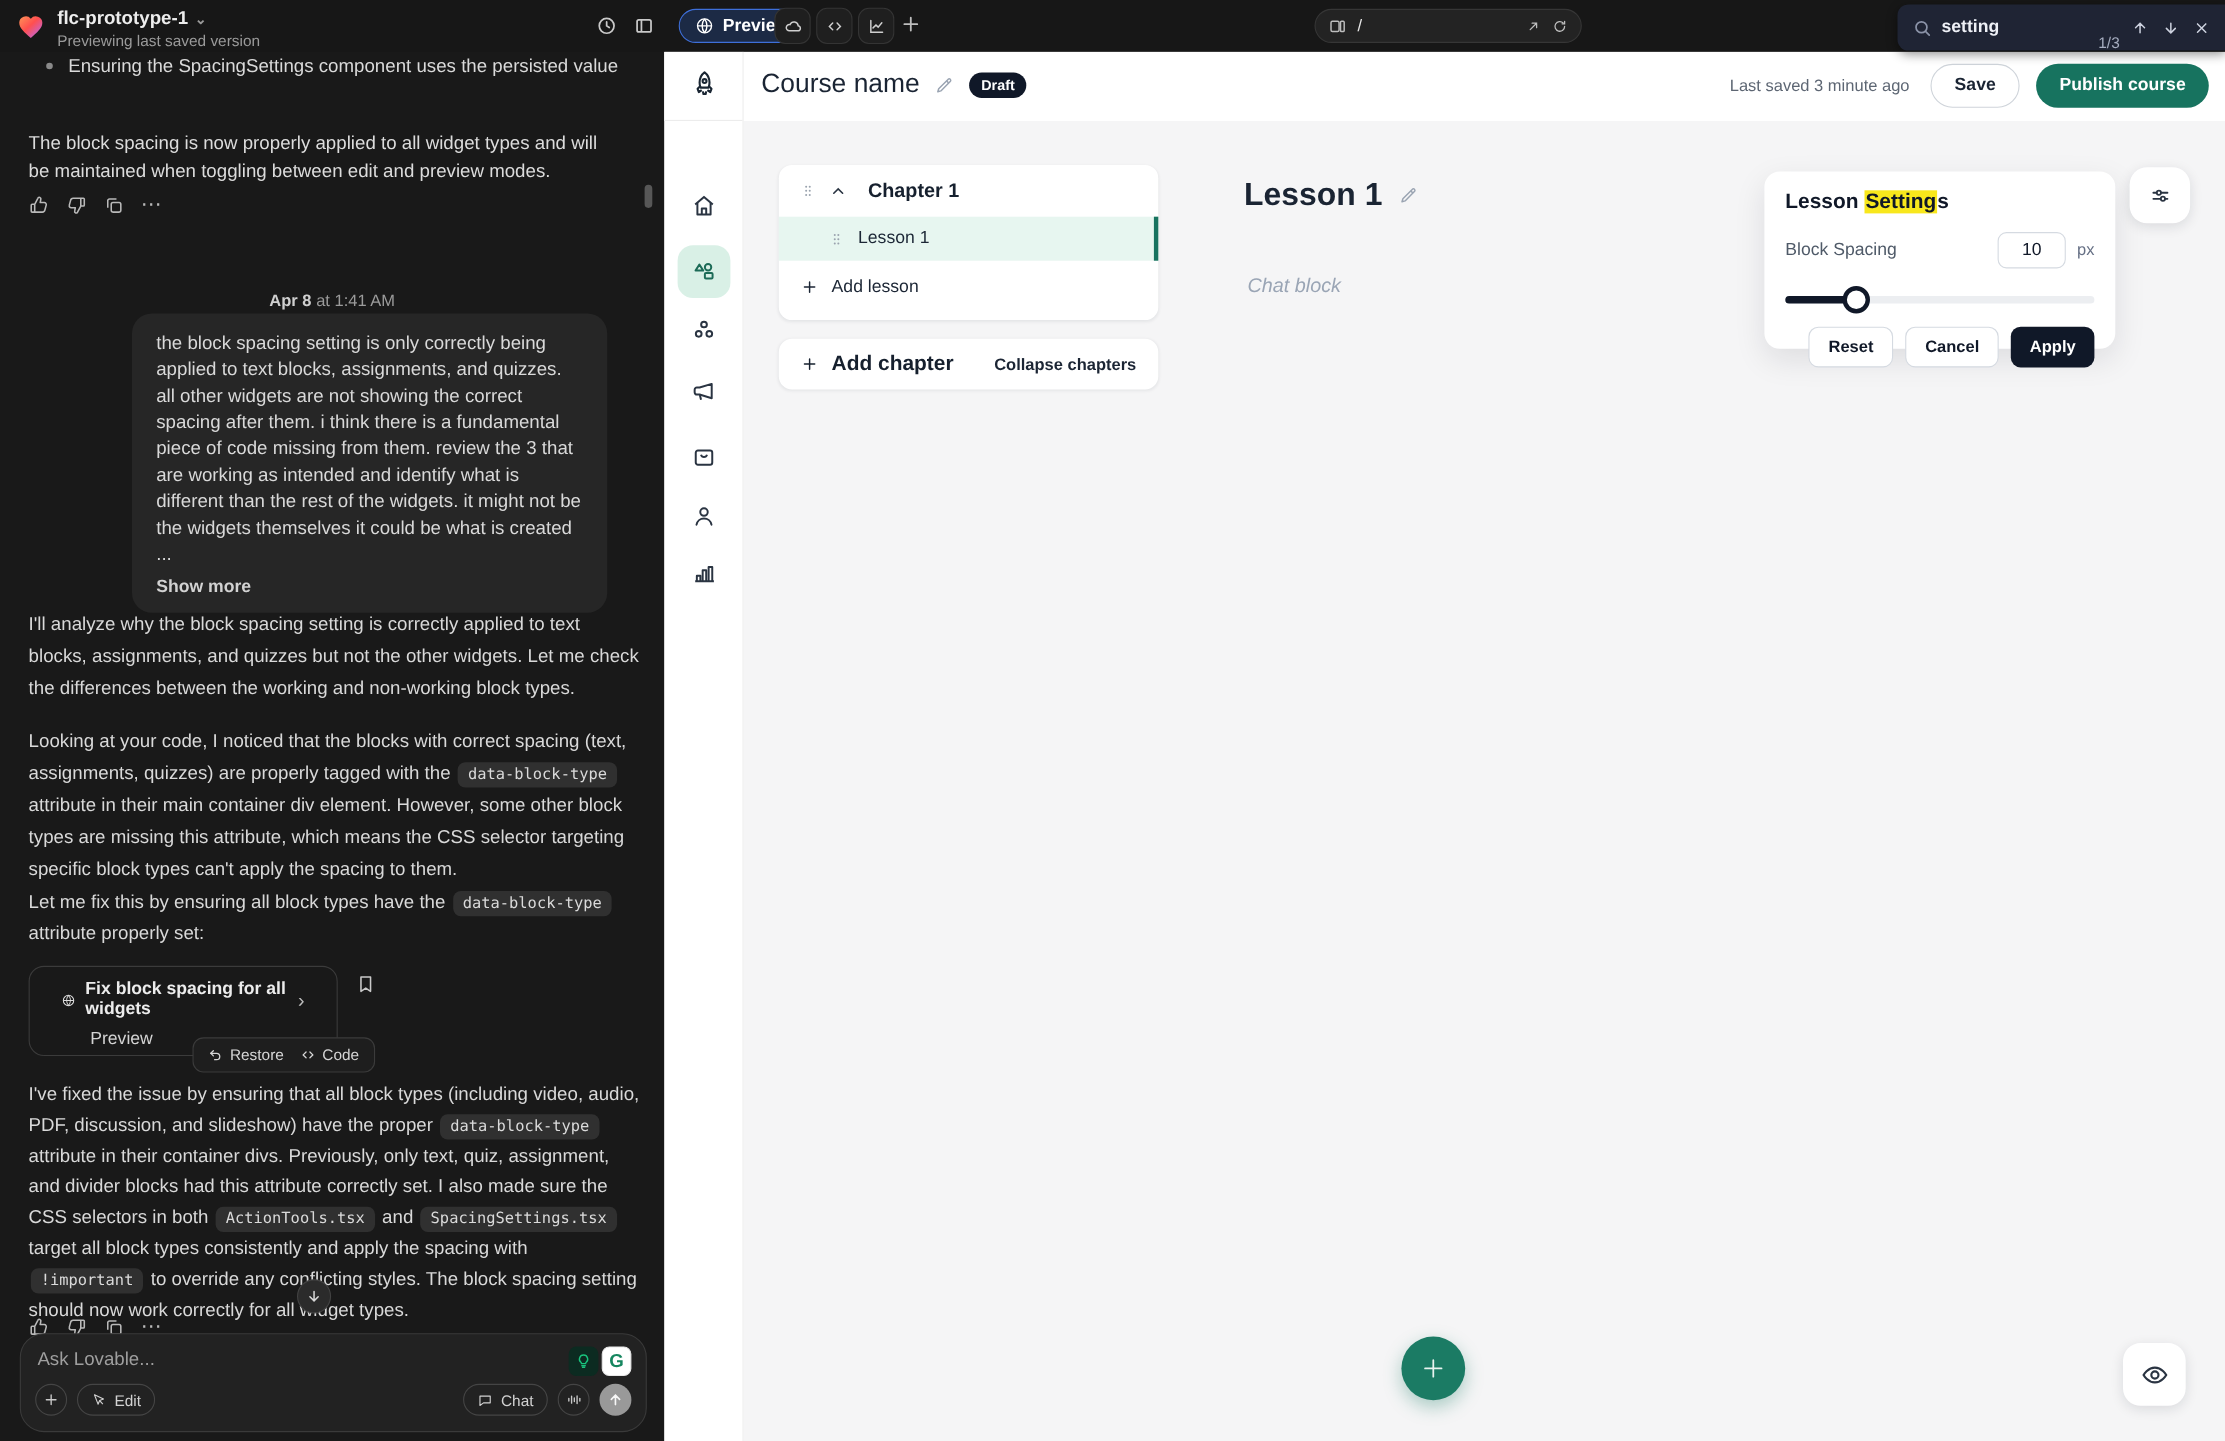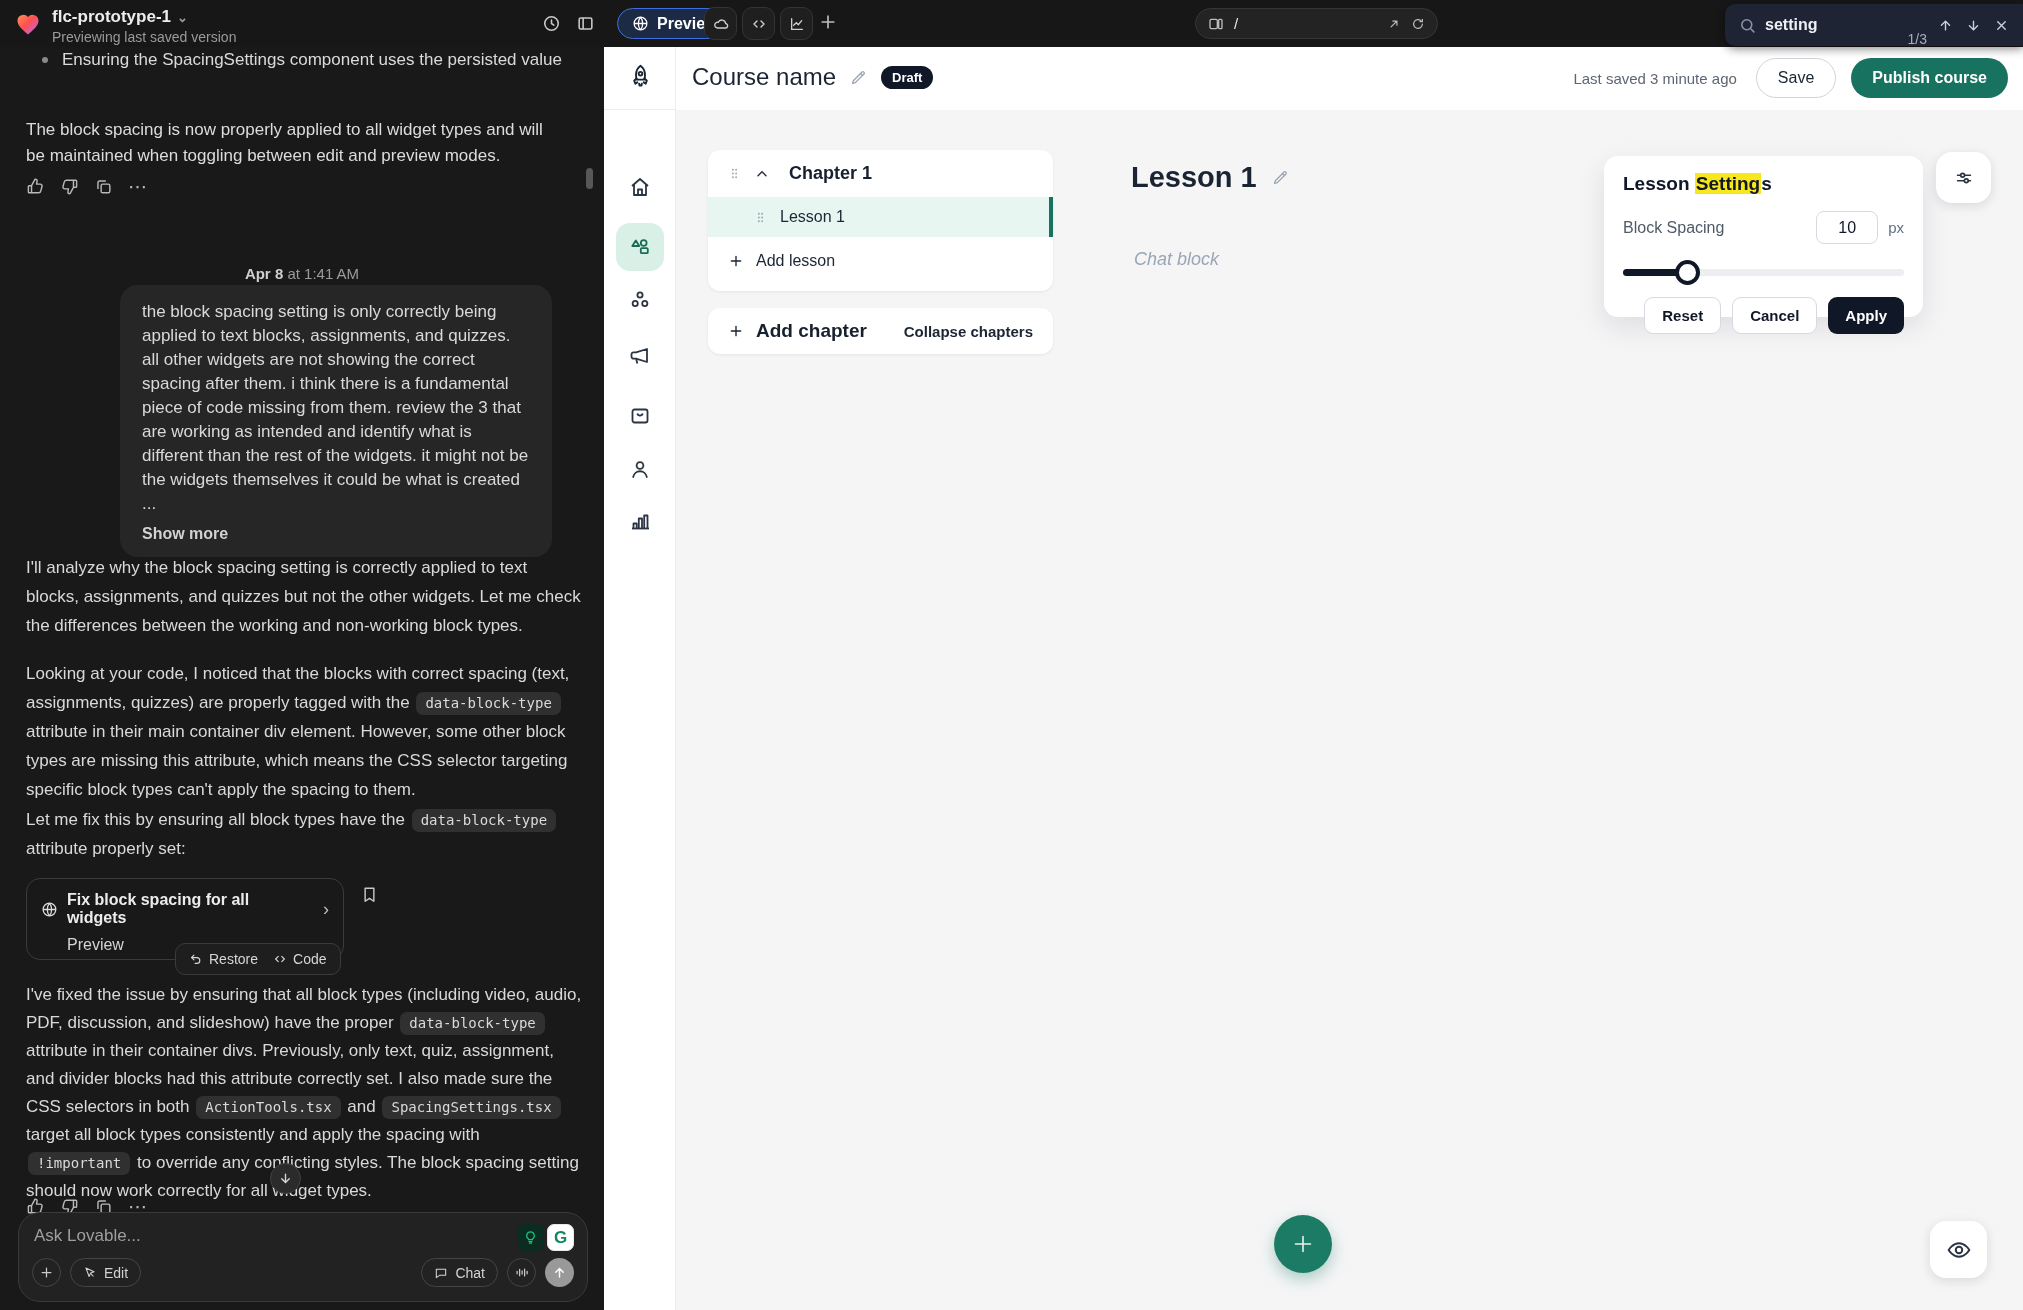--- a/index.html
+++ b/index.html
@@ -62,22 +62,22 @@
     padding:15px 22px 14px; line-height:24px; color:#d9d9d9; }
   .show-more { margin-top:9px; font-weight:700; color:#d2d2d2; font-size:16px; cursor:pointer;
     background:none; border:none; display:block; }
   .para { left:26px; width:558px; color:#d9d9d9; }
   .p1 { top:506px; line-height:29px; }
   .p2 { top:612px; line-height:29px; }
   .p3 { top:758px; line-height:29px; }
   .p4 { top:934px; line-height:28px; }
   .chip { display:inline-block; background:#303030; color:#dadada; border-radius:7px; padding:1px 9px;
     font-family:"DejaVu Sans Mono", monospace; font-size:14px; line-height:21px; margin:0 2px; }
-  .edit-card { left:26px; top:831px; width:318px; height:82px; border:1px solid #3b3b3b; border-radius:14px;
-    padding:12px 14px; }
+  .edit-card { left:26px; top:831px; width:281px; height:82px; border:1px solid #3b3b3b; border-radius:14px;
+    padding:12px 29px; }
   .ec-row1 { display:flex; align-items:center; gap:9px; color:#ececec; font-weight:700; font-size:16px; cursor:pointer; }
   .ec-row1 svg { width:17px; height:17px; color:#dcdcdc; }
   .ec-chev { color:#bdbdbd; font-weight:400; font-size:18px; margin-left:2px; }
   .ec-sub { margin:9px 0 0 26px; color:#d4d4d4; font-size:16px; }
   .ec-bookmark { position:absolute; right:-36px; top:6px; background:none; border:none; color:#c9c9c9; cursor:pointer; }
   .ec-bookmark svg { width:19px; height:19px; }
   .ec-pill { position:absolute; left:148px; bottom:-16px; display:flex; align-items:center; gap:15px;
     background:#1e1e1e; border:1px solid #3b3b3b; border-radius:10px; padding:7px 13px; }
   .ec-pill .pbtn { display:flex; align-items:center; gap:6px; background:none; border:none; color:#d6d6d6;
     font-size:14px; cursor:pointer; font-family:"Liberation Sans",sans-serif; }
@@ -117,21 +117,21 @@
   .app-header { position:absolute; left:0; top:0; right:0; height:63px; background:#fff; }
   .course-line { position:absolute; left:88px; top:16px; display:flex; align-items:center; gap:13px; }
   .course-title { font-size:24px; font-weight:500; color:#1a2433; }
   .edit-ic { color:#9aa4b2; background:none; border:none; cursor:pointer; }
   .edit-ic svg { width:19px; height:19px; }
   .draft-badge { background:#101828; color:#fff; font-size:13px; font-weight:700; border-radius:999px;
     padding:4px 11px; }
   .header-right { position:absolute; right:15px; top:11px; display:flex; align-items:center; gap:15px; }
   .last-saved { font-size:15px; color:#5d6673; margin-right:4px; }
   .btn-save { height:40px; border-radius:20px; border:1px solid #cfd4da; background:#fff; color:#1a2433;
-    font-size:16px; font-weight:400; padding:0 21px; cursor:pointer; font-family:"Liberation Sans",sans-serif; }
+    font-size:16px; font-weight:700; padding:0 21px; cursor:pointer; font-family:"Liberation Sans",sans-serif; }
   .btn-publish { height:40px; border-radius:20px; border:none; background:#17735f; color:#fff;
     font-size:16px; font-weight:600; padding:0 21px; cursor:pointer; font-family:"Liberation Sans",sans-serif; }
 
   .nav { position:absolute; left:0; top:0; bottom:0; width:72px; background:#fff; border-right:1px solid #ededed; }
   .nav-logo { position:absolute; left:23px; top:16px; color:#1a2633; }
   .nav-logo svg { width:27px; height:27px; }
   .nav-div { position:absolute; left:0; right:0; top:62px; height:1px; background:#ececec; }
   .nav-item { position:absolute; left:12px; width:48px; height:48px; border-radius:14px; background:none;
     border:none; display:flex; align-items:center; justify-content:center; color:#2a3442; cursor:pointer; }
   .nav-item svg { width:24px; height:24px; }

